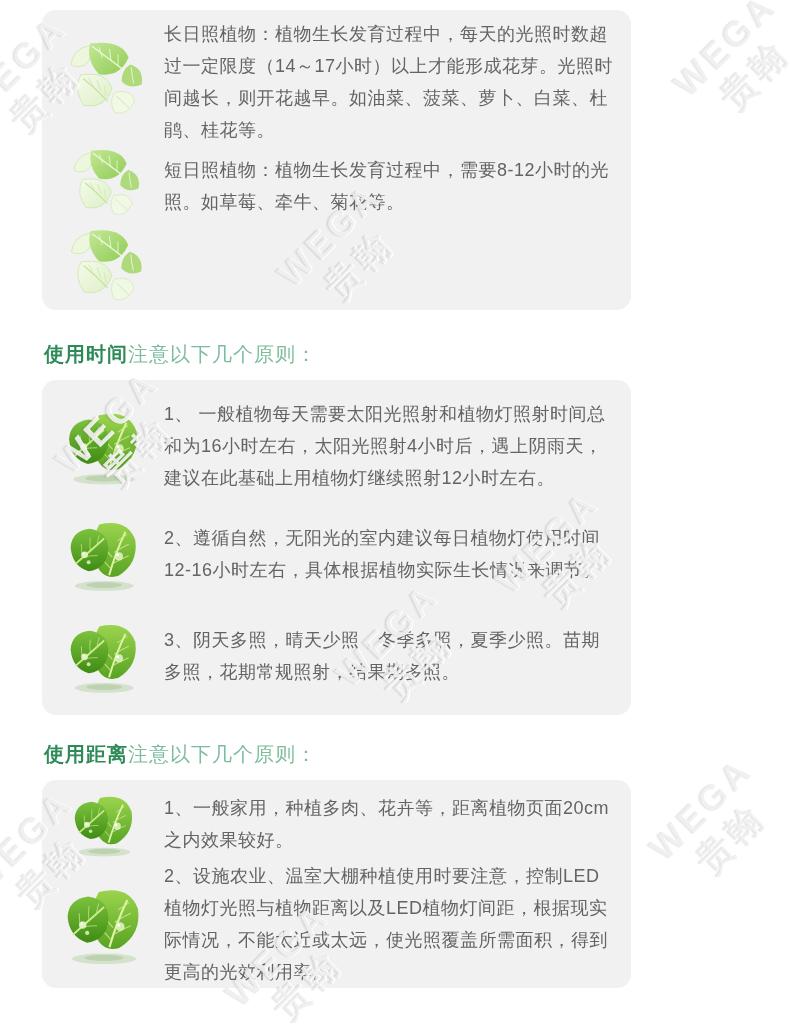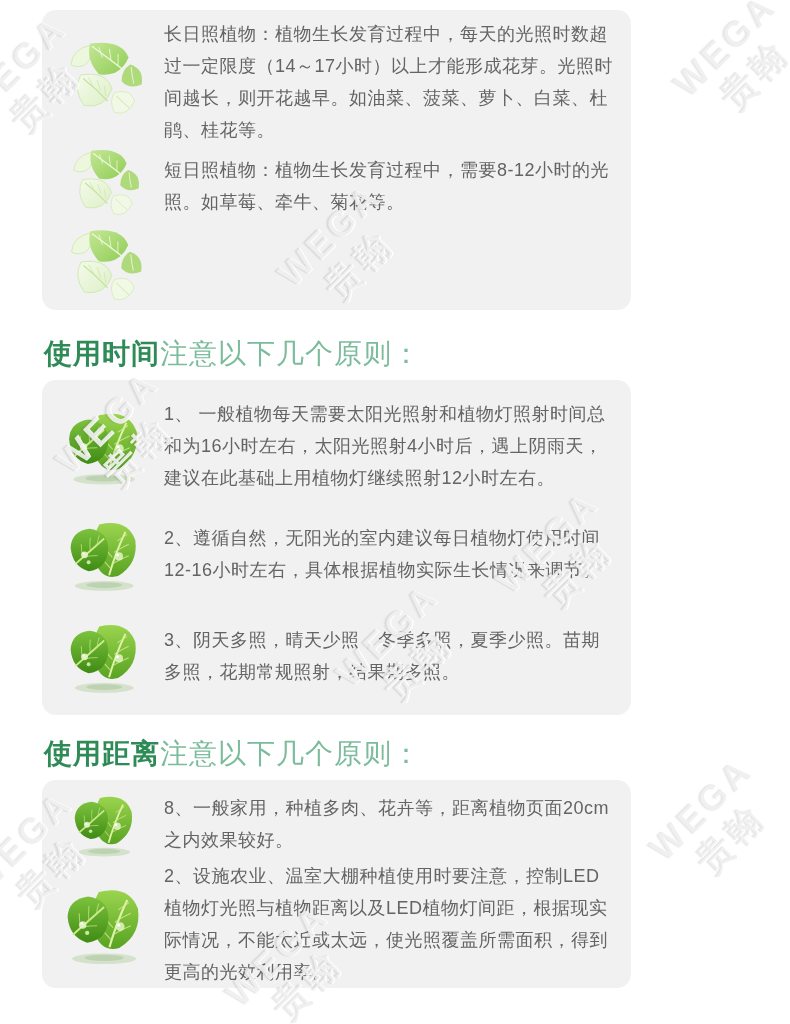--- a/index.html
+++ b/index.html
@@ -28,21 +28,21 @@
   .box-dist  { top:780px; height:208px; }
 
   .row { display:flex; align-items:center; }
   .icon-wrap { width:118px; flex-shrink:0; display:flex; justify-content:center; align-items:center; }
   .row p {
     font-size:18px; line-height:32px; letter-spacing:0.5px; color:#646464;
     width:560px;
   }
 
   
-  .sec-heading { position:absolute; left:44px; font-size:28px; line-height:28px; letter-spacing:1px; z-index:2; }
+  .sec-heading { position:absolute; left:44px; font-size:20px; line-height:28px; letter-spacing:1px; z-index:2; }
   .h-time { top:340px; }
   .h-dist { top:740px;text-align:right; }
   .sec-heading .strong { color:#2e8b57; font-weight:700; }
   .sec-heading .rest   { color:#7cbc9c; font-weight:400; }
 
   svg.leaf { display:block; }
   .svg-defs { position:absolute; width:0; height:0; overflow:hidden; }
 </style>
 </head>
 <body>
@@ -198,21 +198,21 @@
     <span class="strong">使用距离</span><span class="rest">注意以下几个原则：</span>
   </h2>
 
   <section class="gray-box box-dist">
     <div class="row">
       <div class="icon-wrap">
         <svg class="leaf" width="80" height="72">
             <use href="#glossyLeaves" width="80" height="72"></use>
           </svg>
       </div>
-      <p>8、一般家用，种植多肉、花卉等，距离植物页面20cm之内效果较好。</p>
+      <p>1、一般家用，种植多肉、花卉等，距离植物页面20cm之内效果较好。</p>
     </div>
     <div class="row">
       <div class="icon-wrap">
         <svg class="leaf" width="98" height="90">
             <use href="#glossyLeaves" width="98" height="90"></use>
           </svg>
       </div>
       <p>2、设施农业、温室大棚种植使用时要注意，控制LED植物灯光照与植物距离以及LED植物灯间距，根据现实际情况，不能太近或太远，使光照覆盖所需面积，得到更高的光效利用率。</p>
     </div>
   </section>

